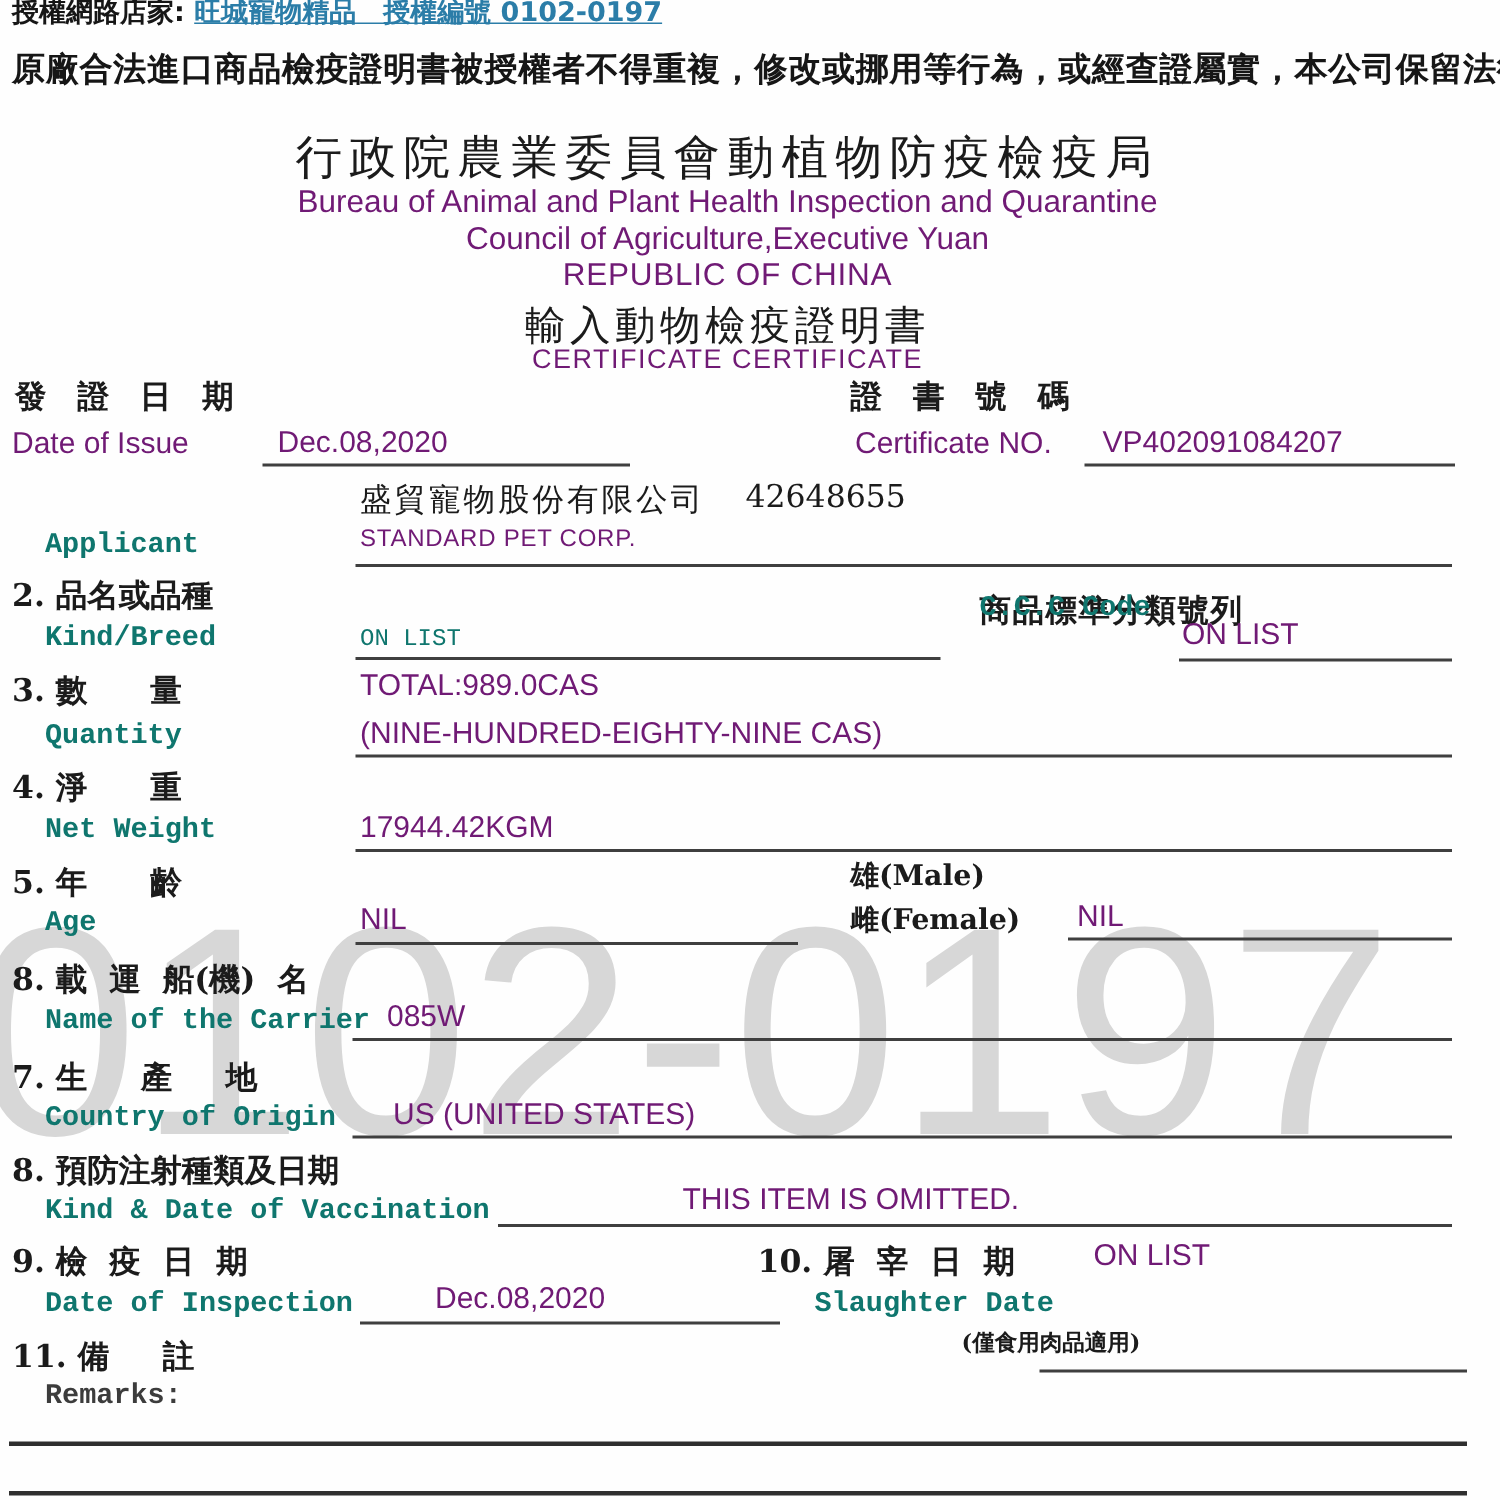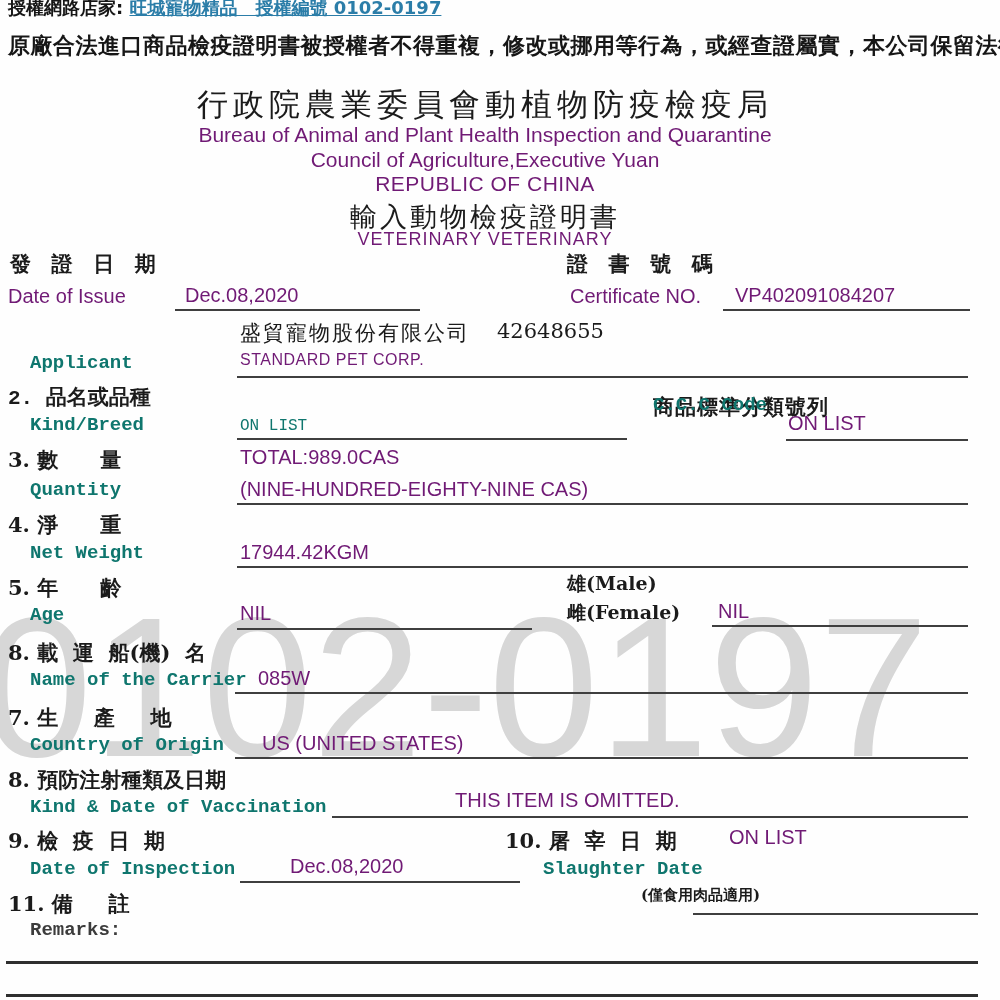--- a/index.html
+++ b/index.html
@@ -35,38 +35,38 @@
 
   <div class="abs hei z1" style="top:-4px;left:8px;font-size:18px;"><span>授權網路店家: </span><a class="link" style="color:#2b7da8;">旺城寵物精品　授權編號 0102-0197</a></div>
 
   <div class="abs hei z1" style="top:31px;left:8px;font-size:22px;letter-spacing:0.5px;">原廠合法進口商品檢疫證明書被授權者不得重複，修改或挪用等行為，或經查證屬實，本公司保留法律追訴權</div>
 
   <div class="abs zh-light center z1" style="top:84px;font-size:31px;letter-spacing:5px;">行政院農業委員會動植物防疫檢疫局</div>
   <div class="abs sans center z1" style="top:123px;font-size:21px;">Bureau of Animal and Plant Health Inspection and Quarantine</div>
   <div class="abs sans center z1" style="top:148px;font-size:21px;">Council of Agriculture,Executive Yuan</div>
   <div class="abs sans center z1" style="top:172px;font-size:21px;letter-spacing:0.5px;">REPUBLIC OF CHINA</div>
   <div class="abs zh-light center z1" style="top:199px;font-size:27px;letter-spacing:3px;">輸入動物檢疫證明書</div>
-  <div class="abs sans center z1" style="top:229px;font-size:18px;letter-spacing:1px;">VETERINARY VETERINARY</div>
+  <div class="abs sans center z1" style="top:229px;font-size:18px;letter-spacing:1px;">CERTIFICATE CERTIFICATE</div>
 
   <div class="abs zh z1" style="top:250px;left:10px;font-size:21px;letter-spacing:2px;">發  證  日  期</div>
   <div class="abs zh z1" style="top:250px;left:567px;font-size:21px;letter-spacing:2px;">證  書  號  碼</div>
   <div class="abs sans z1" style="top:285px;left:8px;font-size:20px;">Date of Issue</div>
   <div class="abs sans z1" style="top:284px;left:185px;font-size:20px;">Dec.08,2020</div>
   <div class="ul z1" style="top:309px;left:175px;width:245px;"></div>
   <div class="abs sans z1" style="top:285px;left:570px;font-size:20px;">Certificate NO.</div>
   <div class="abs sans z1" style="top:284px;left:735px;font-size:20px;">VP402091084207</div>
   <div class="ul z1" style="top:309px;left:723px;width:247px;"></div>
 
   <div class="abs zh-light z1" style="top:319px;left:240px;font-size:21px;letter-spacing:2px;">盛貿寵物股份有限公司</div>
   <div class="abs zh-light z1" style="top:319px;left:497px;font-size:21px;">42648655</div>
   <div class="abs mono z1" style="top:352px;left:30px;font-size:19px;">Applicant</div>
   <div class="abs sans z1" style="top:351px;left:240px;font-size:16px;letter-spacing:0.5px;">STANDARD PET CORP.</div>
   <div class="ul z1" style="top:376px;left:237px;width:731px;"></div>
 
-  <div class="abs zh z1" style="top:383px;left:8px;font-size:21px;font-family:Liberation Mono, monospace;">2. 品名或品種</div>
+  <div class="abs zh z1" style="top:383px;left:8px;font-size:21px;">2. 品名或品種</div>
   <div class="abs zh z1" style="top:381px;left:653px;font-size:21px;letter-spacing:1px;margin-top:12px;">商品標準分類號列</div>
   <div class="abs mono z1" style="top:414px;left:30px;font-size:19px;">Kind/Breed</div>
   <div class="abs mono z1" style="top:417px;left:240px;font-size:16px;font-weight:normal;">ON LIST</div>
   <div class="ul z1" style="top:438px;left:237px;width:390px;"></div>
   <div class="abs mono z1" style="top:394px;left:653px;font-size:19px;">C.C.C Code</div>
   <div class="abs sans z1" style="top:412px;left:788px;font-size:20px;">ON LIST</div>
   <div class="ul z1" style="top:439px;left:786px;width:182px;"></div>
 
   <div class="abs zh z1" style="top:446px;left:8px;font-size:21px;">3. 數　　量</div>
   <div class="abs sans z1" style="top:446px;left:240px;font-size:20px;">TOTAL:989.0CAS</div>

